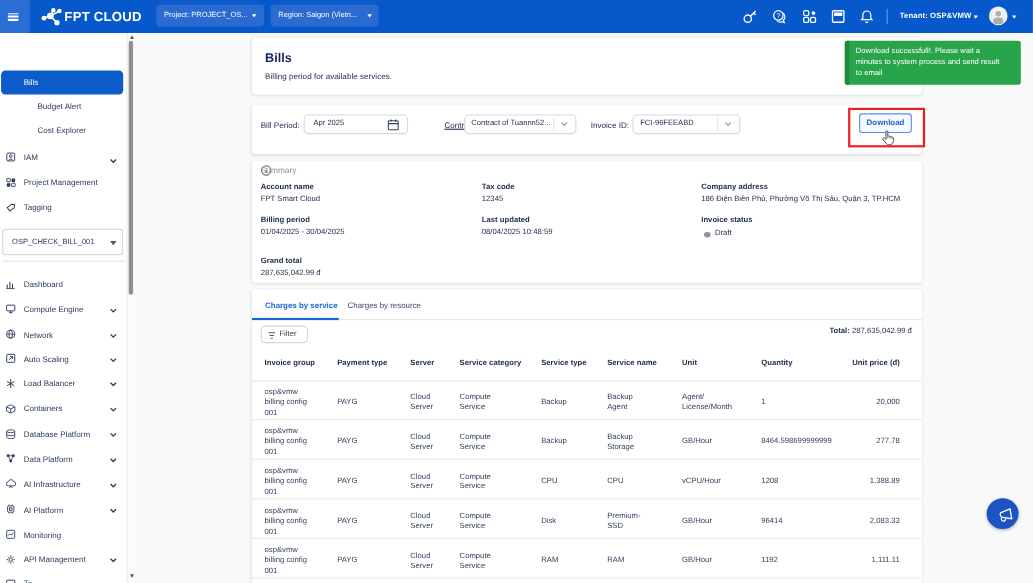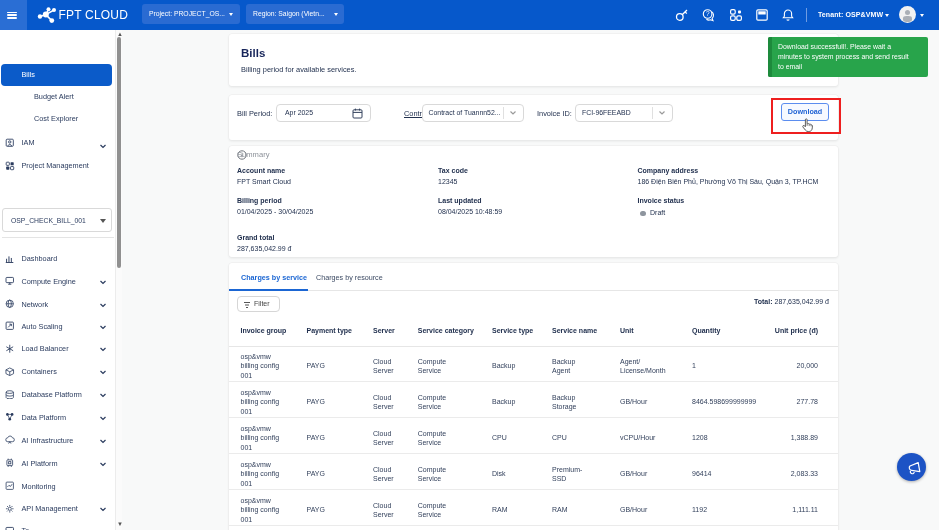--- a/index.html
+++ b/index.html
@@ -2,21 +2,21 @@
 <html><head>
 <meta charset="utf-8">
 <style>
 * { margin:0; padding:0; box-sizing:border-box; }
 html,body { width:939px; height:530px; overflow:hidden; font-family:"Liberation Sans", sans-serif; background:#f8f9f9; }
 .abs { position:absolute; }
 
 #topbar { position:absolute; left:0; top:0; width:939px; height:30px; background:#0658cb; z-index:50; }
 #hamb { position:absolute; left:0; top:0; width:27px; height:30px; background:#2a6ed4; }
 #hamb i { position:absolute; left:7px; width:10px; height:1.5px; background:#fff; border-radius:1px; }
-#logotext { position:absolute; left:58.5px; top:8px; color:#fff; font-size:12px; font-weight:normal; letter-spacing:0.2px; }
+#logotext { position:absolute; left:58.5px; top:8px; color:#fff; font-size:12px; font-weight:bold; letter-spacing:0.2px; }
 .pill { position:absolute; top:4px; height:20px; background:#2a6bd2; border-radius:3px; color:#fff; font-size:6.8px; line-height:20px; padding-left:7px; }
 .pill .car { position:absolute; top:8.5px; width:0; height:0; border-left:2.8px solid transparent; border-right:2.8px solid transparent; border-top:3.5px solid #fff; }
 .topico { position:absolute; top:8px; }
 #tenant { position:absolute; left:818px; top:10.5px; color:#fff; font-size:7px; font-weight:bold; letter-spacing:0.1px; }
 
 #sb2 div > svg { display:block; }
 #sidebar { position:absolute; left:0; top:30px; width:122px; height:500px; background:#fff; z-index:10; }
 #sidescroll { position:absolute; left:117px; top:7px; width:3.5px; height:231px; background:#909090; border-radius:2px; }
 .sbitem { position:absolute; left:0; width:115px; height:22px; }
 .sbicon { position:absolute; left:5px; top:3.5px; width:9.5px; height:9.5px; }
@@ -141,20 +141,26 @@
   <div class="sbitem" style="top:104.5px;">
     <svg class="sbicon" viewBox="0 0 12 12" fill="none" stroke="#2a3b5e" stroke-width="1.1">
         <rect x="1.5" y="1.5" width="9" height="9" rx="1.2"></rect>
         <circle cx="6" cy="5" r="1.5"></circle>
         <path d="M3.5 10 a2.7 2.7 0 0 1 5 0"></path>
       </svg>
     <div class="sbtext">IAM</div>
     <svg class="sbchev" width="8" height="8" viewBox="0 0 8 8" fill="none" stroke="#2a3b5e" stroke-width="1.2">
         <path d="M1.5 3 L4 5.5 L6.5 3"></path>
       </svg>
+  </div>
+  <div class="sbitem" style="top:150.5px;">
+    <svg class="sbicon" viewBox="0 0 12 12" fill="none" stroke="#2a3b5e" stroke-width="1.1">
+        <path d="M2 6.5 L6.5 2 h3.5 v3.5 L5.5 10 z" transform="rotate(8 6 6)"></path>
+      </svg>
+    <div class="sbtext">Tagging</div>
   </div>
   <div id="ospdrop">
       <span>OSP_CHECK_BILL_001</span>
     <div class="car abs" style="left:97px;top:10px;border-left:3.2px solid transparent;border-right:3.2px solid transparent;border-top:4px solid #555;width:0;height:0;"></div>
   </div>
   <div id="sbdivider"></div>
 </div>
 
 <div id="sb2">
     <div class="abs" style="left:5px;top:253.7px;width:9.5px;height:9.5px;z-index:11">

